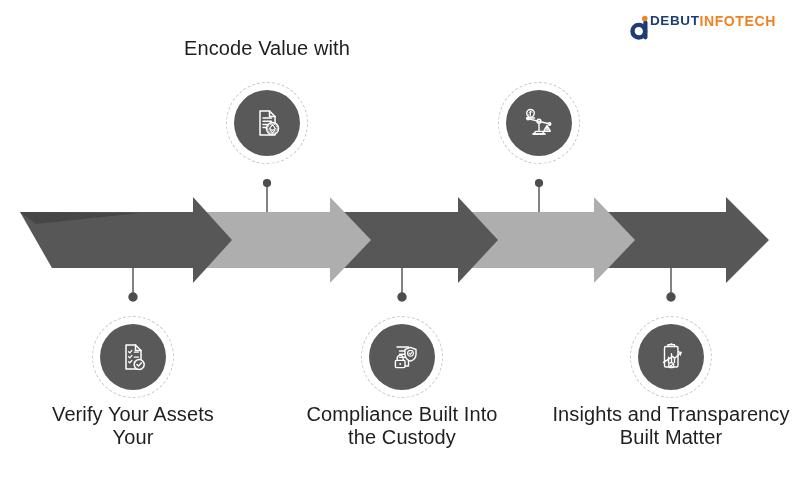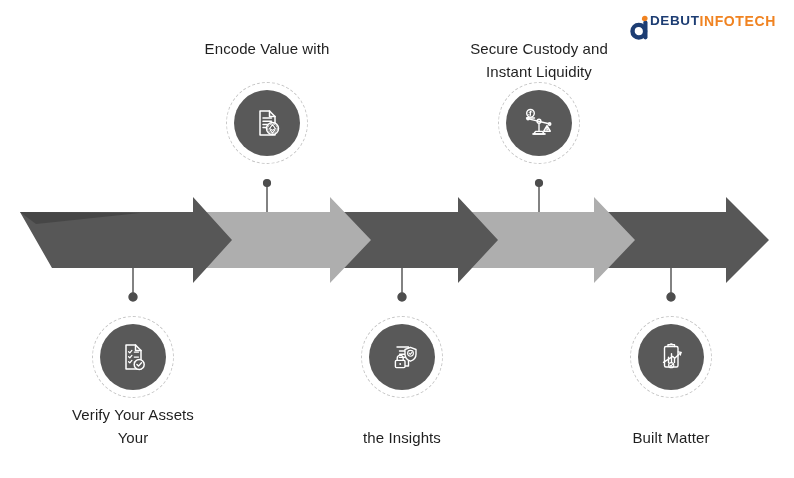--- a/index.html
+++ b/index.html
@@ -3,21 +3,21 @@
 <meta charset="utf-8">
 <style>
   html,body{margin:0;padding:0;background:#fff;}
   .canvas{
     position:relative;width:794px;height:478px;background:#ffffff;
     font-family:"Liberation Sans",sans-serif;overflow:hidden;
   }
   .flow-svg{position:absolute;left:0;top:0;width:794px;height:478px;}
   .step-label{
     position:absolute;width:264px;text-align:center;
-    font-size:15px;line-height:23px;color:#1f1f1f;letter-spacing:.1px;
+    font-size:20px;line-height:23px;color:#1f1f1f;letter-spacing:.1px;
   }
   .badge-ring{
     position:absolute;width:82px;height:82px;box-sizing:border-box;
     border:1.6px dashed #c6c6c6;border-radius:50%;
     display:flex;align-items:center;justify-content:center;
   }
   .badge-circle{
     width:66px;height:66px;border-radius:50%;background:#595959;
     display:flex;align-items:center;justify-content:center;
   }
@@ -78,24 +78,20 @@
         <path d="M20.5,6 v5.5 H26"></path>
         <path d="M14,13 h8.5 M14,16.2 h8.5 M14,19.4 h5 M14,22.6 h4"></path>
         <circle cx="23.5" cy="23.5" r="6" fill="#595959"></circle>
         <circle cx="23.5" cy="23.5" r="4.7" stroke-width="0.9" stroke-dasharray="1.6 1.6"></circle>
         <path d="M23.5,19.6 l2.9,3.9 -2.9,1.9 -2.9,-1.9 Z" stroke-width="1.1"></path>
         <path d="M20.9,24.9 l2.6,3 2.6,-3" stroke-width="1.1"></path>
       </svg>
     </div>
   </div>
 
-  <div class="step-label" style="left:407px;top:37px;">
-    <span>Secure Custody and</span><br>
-    <span>Instant Liquidity</span>
-  </div>
   <div class="badge-ring" style="left:498px;top:82px;">
     <div class="badge-circle">
       <svg class="icon-svg" width="36" height="36" viewBox="0 0 36 36" fill="none" stroke="#fff" stroke-width="1.4" stroke-linecap="round" stroke-linejoin="round">
         <circle cx="9.5" cy="8.3" r="3.8"></circle>
         <path d="M9.5,6.2 v4.2" stroke-width="1"></path>
         <path d="M11,7 c-2.3,-1.1 -3.7,0.5 -2.1,1.3 c1.6,0.8 0.4,2.5 -1.9,1.3" stroke-width="1"></path>
         <path d="M5.5,13 h8"></path>
         <path d="M6.5,13.6 L29,19"></path>
         <circle cx="7" cy="13.6" r="1.2"></circle>
         <circle cx="28.6" cy="19" r="1.2"></circle>
@@ -135,36 +131,36 @@
         <path d="M26.5,8.3 l5.5,2.2 v4.7 c0,3.7 -2.3,5.8 -5.5,7 c-3.2,-1.2 -5.5,-3.3 -5.5,-7 v-4.7 Z" fill="#595959"></path>
         <circle cx="26.5" cy="14.3" r="2.9" stroke-width="1.1"></circle>
         <path d="M25.2,14.4 l1,1 1.8,-2.1" stroke-width="1.1"></path>
         <path d="M13.2,21.4 v-2 a3,3 0 0 1 6,0 v2"></path>
         <rect x="11.4" y="21.4" width="9.6" height="7.2" rx="1" fill="#595959"></rect>
         <circle cx="16.2" cy="25" r="0.9" fill="#fff" stroke="none"></circle>
       </svg>
     </div>
   </div>
   <div class="step-label" style="left:270px;top:403px;">
-    <br>
-    <span>the Insights</span>
+    <span>Compliance Built Into</span><br>
+    <span>the Custody</span>
   </div>
 
   <div class="badge-ring" style="left:630px;top:316px;">
     <div class="badge-circle">
       <svg class="icon-svg" width="36" height="36" viewBox="0 0 36 36" fill="none" stroke="#fff" stroke-width="1.4" stroke-linecap="round" stroke-linejoin="round">
         <rect x="11.5" y="7.5" width="13.5" height="20.5" rx="1.5"></rect>
         <path d="M15,7.5 V5.6 h6.5 V7.5"></path>
         <path d="M16.9,5.6 a1.7,1.7 0 0 1 2.7,0"></path>
         <path d="M15.5,23.5 V18.2 M18.5,23.5 V14.8 M21.5,23.5 V19.6"></path>
         <path d="M10.5,23.3 L19.8,17.4 l1.9,1.9 L28,13.4"></path>
         <path d="M25.3,12.9 l2.7,0.5 -0.6,2.7" stroke-width="1.2"></path>
         <circle cx="18.2" cy="26.2" r="2.6" stroke-width="1.1"></circle>
         <path d="M17,26.3 l0.9,0.9 1.7,-1.9" stroke-width="1.1"></path>
       </svg>
     </div>
   </div>
   <div class="step-label" style="left:539px;top:403px;">
-    <br>
+    <span>Insights and Transparency</span><br>
     <span>Built Matter</span>
   </div>
 
 </div>
 
 </body></html>

